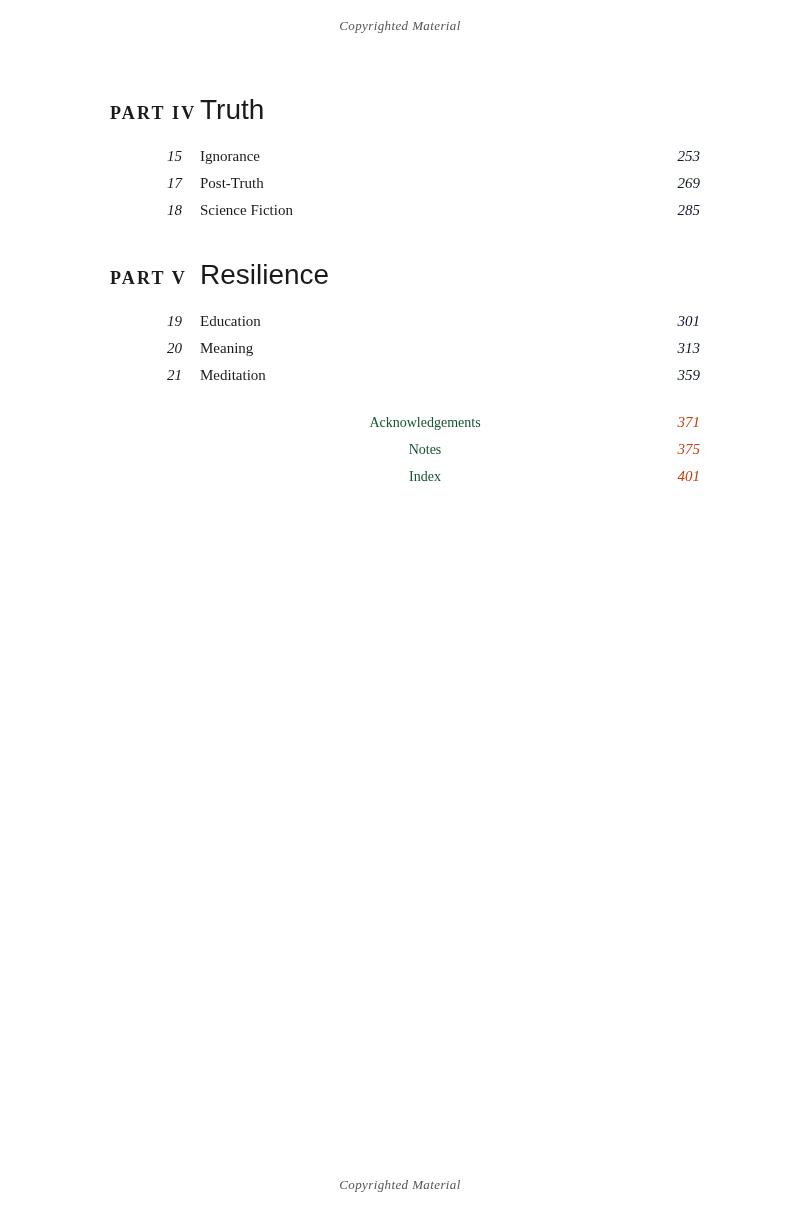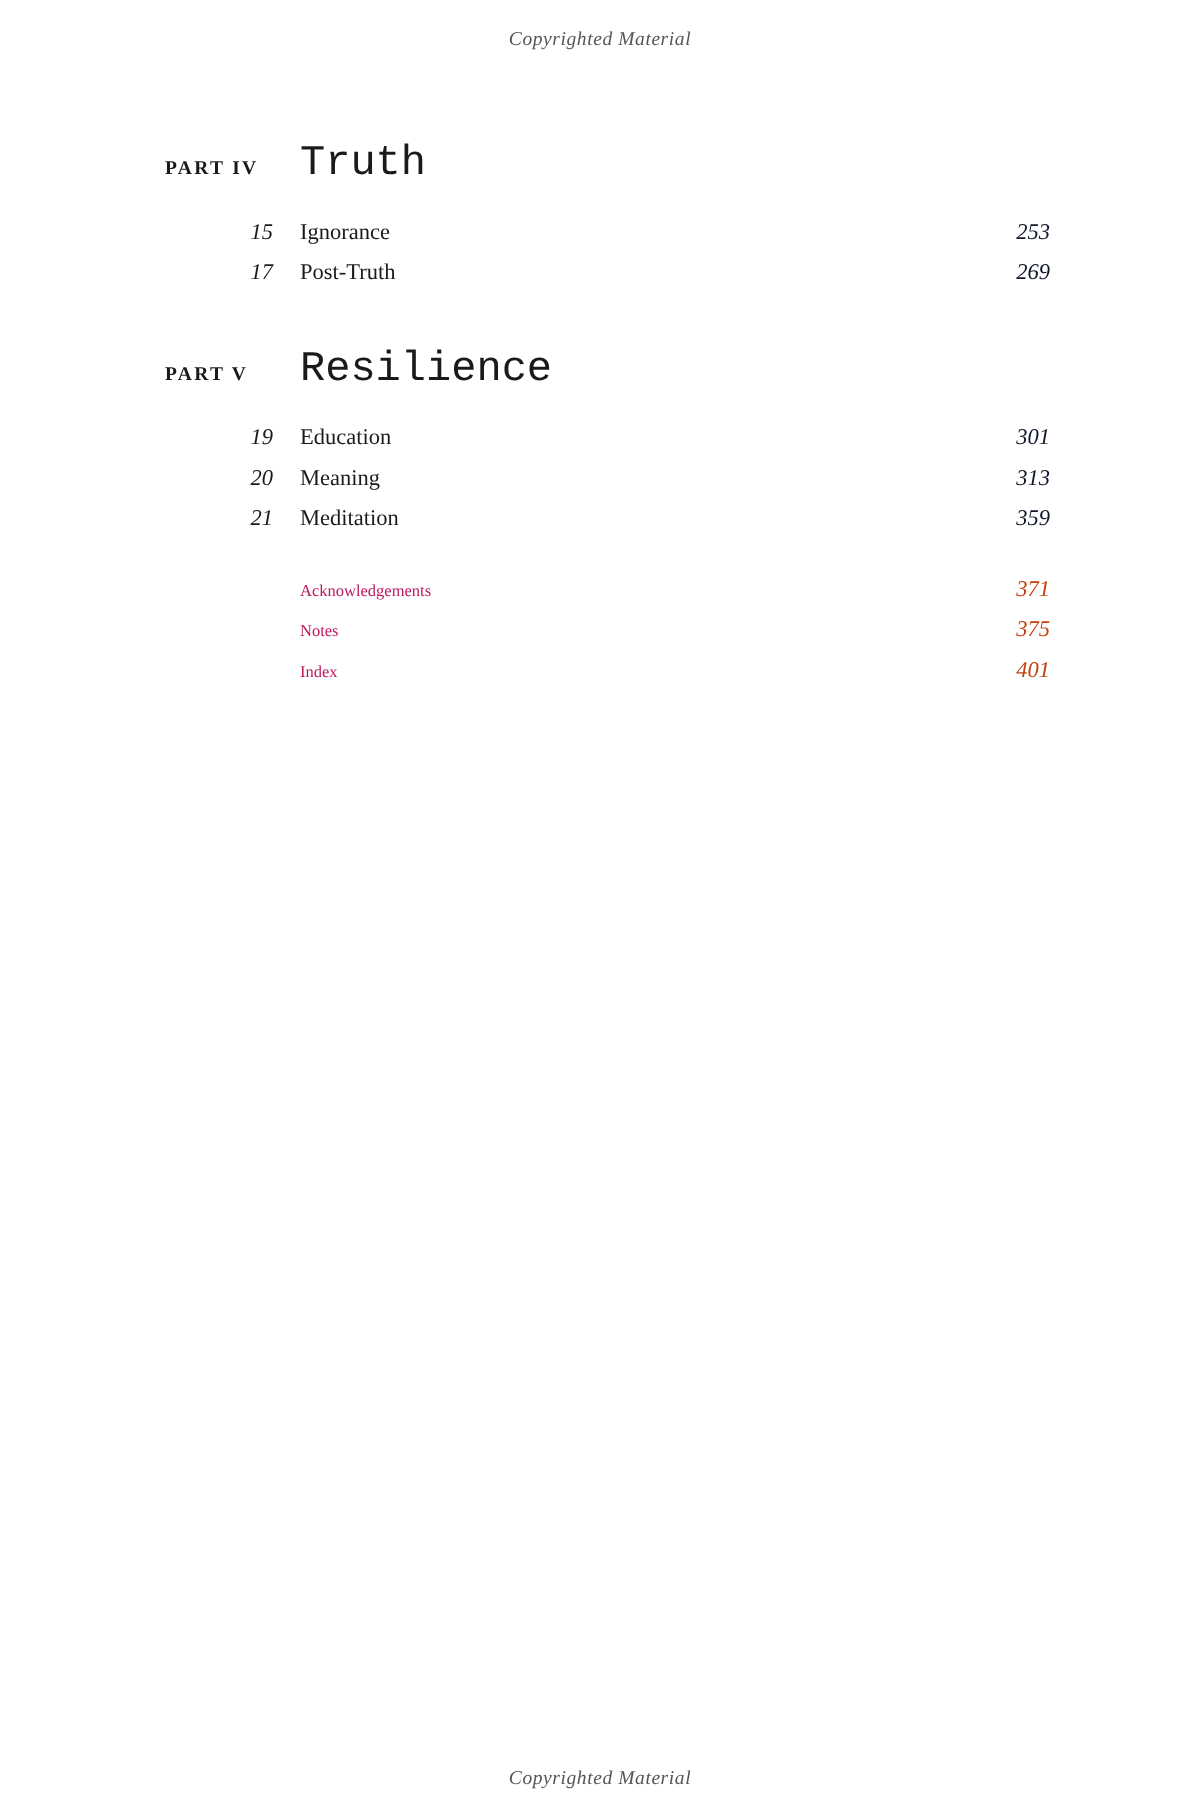--- a/index.html
+++ b/index.html
@@ -46,32 +46,32 @@
       margin-bottom: 40px;
     }
 
     .part-header {
       display: flex;
       align-items: baseline;
       margin-bottom: 22px;
     }
 
     .part-label {
-      font-size: 13px;
+      font-size: 18px;
       font-variant: small-caps;
       letter-spacing: 0.12em;
       color: #1a1a1a;
       min-width: 90px;
       font-weight: bold;
     }
 
     .part-title {
       font-size: 28px;
       font-weight: normal;
-      font-family: Liberation Mono, monospace;
+      font-family: Liberation Sans, sans-serif;
       color: #1a1a1a;
     }
 
     .toc-entries {
       margin-left: 0;
     }
 
     .toc-entry {
       display: flex;
       align-items: center;
@@ -106,23 +106,24 @@
       margin-left: 90px;
     }
 
     .appendix-entry {
       display: flex;
       align-items: baseline;
       margin-bottom: 10px;
     }
 
     .appendix-title {
-      font-size: 11px;
+      font-size: 14px;
       flex: 1;
-      color: #be185d;
+      color: #14532d;
+      text-align: center;
     }
 
     .appendix-page {
       font-size: 15px;
       color: #c2410c;
       min-width: 50px;
       text-align: right;
       font-style: italic;
     }
   </style>
@@ -146,20 +147,25 @@
         <span class="entry-page">253</span>
       </div>
 
 
       <div class="toc-entry">
         <span class="entry-number">17</span>
         <span class="entry-title">Post-Truth</span>
         <span class="entry-page">269</span>
       </div>
 
+      <div class="toc-entry">
+        <span class="entry-number">18</span>
+        <span class="entry-title">Science Fiction</span>
+        <span class="entry-page">285</span>
+      </div>
 
     </div>
   </div>
 
   <div class="part-section">
     <div class="part-header">
       <span class="part-label">PART V</span>
       <span class="part-title">Resilience</span>
     </div>
     <div class="toc-entries">

